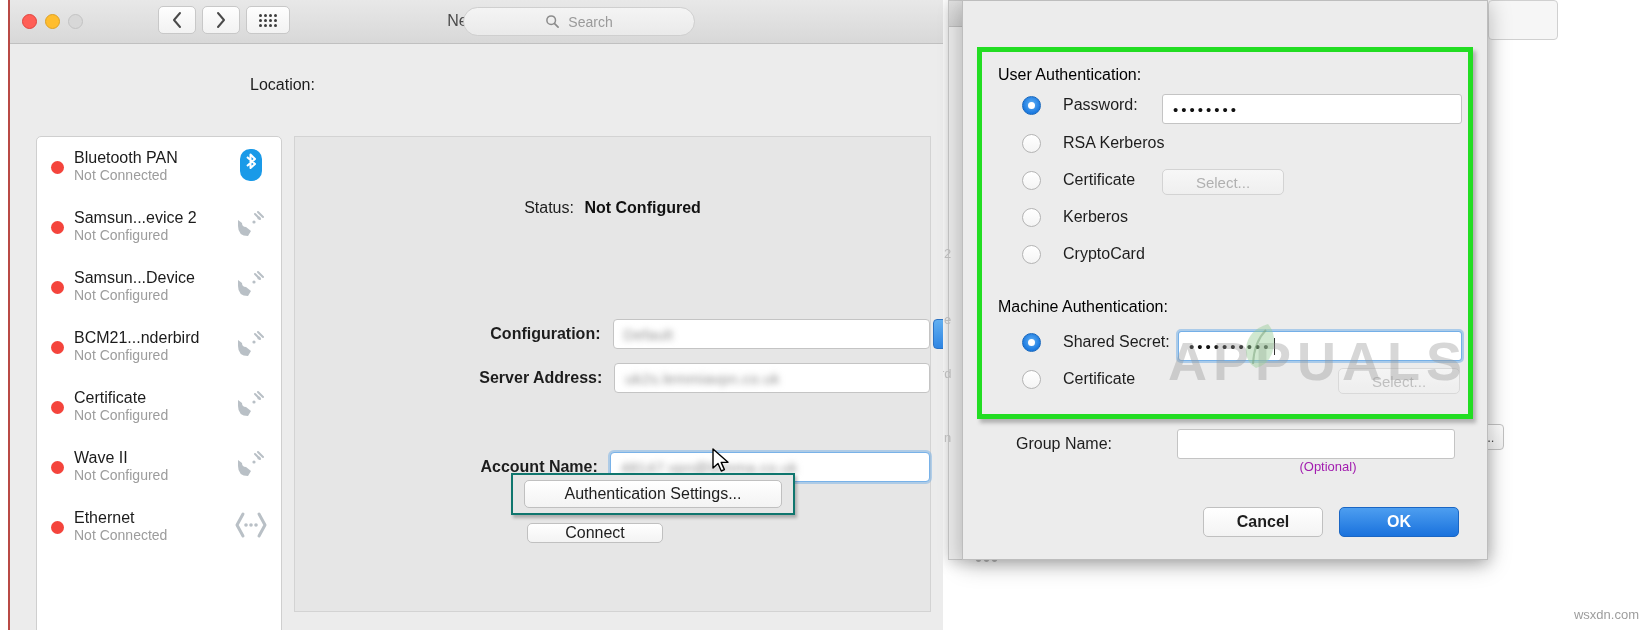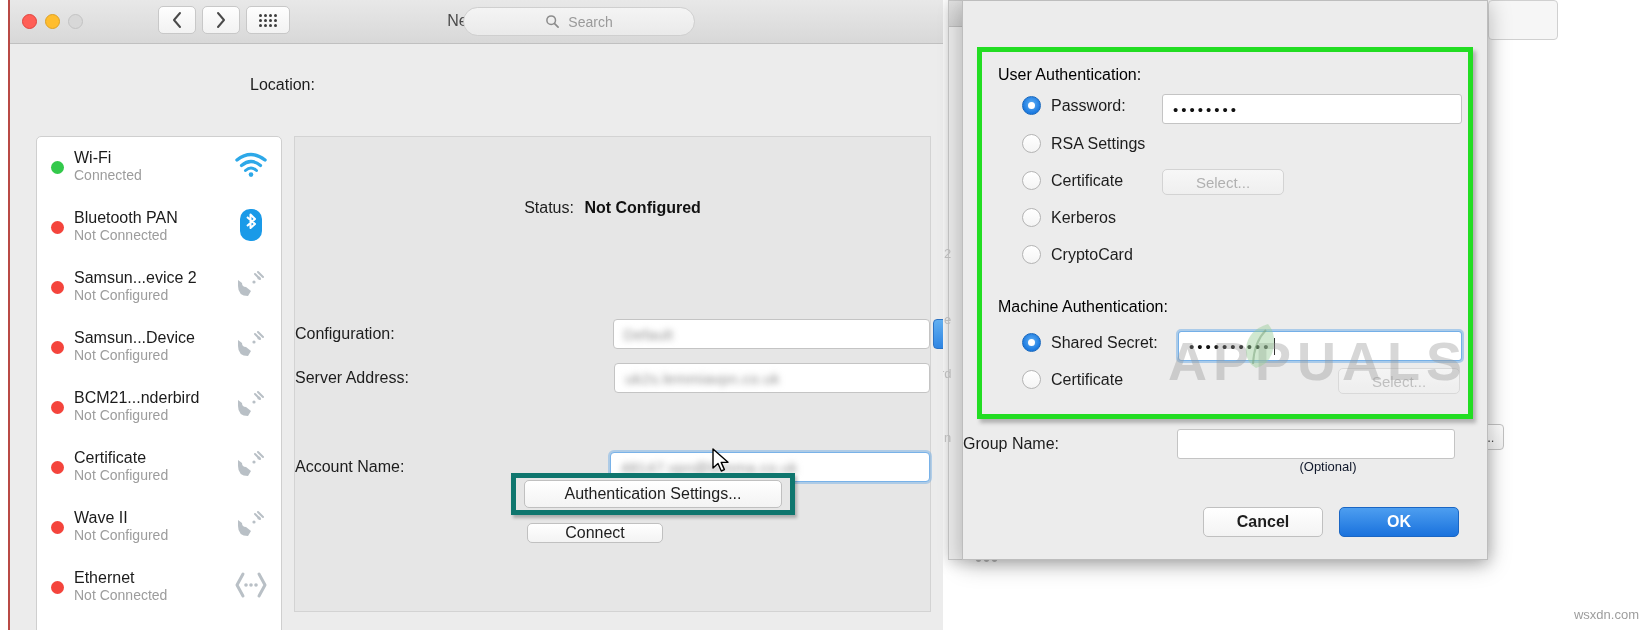--- a/index.html
+++ b/index.html
@@ -154,22 +154,22 @@
   .status-row {
     position: absolute; left: 0; right: 0; top: 62px; text-align: center;
   }
   .status-label { font-size: 16px; color: #1d1d1d; }
   .status-val { font-size: 16px; color: #111; font-weight: bold; margin-left: 6px; }
 
   .field-row {
     position: absolute; display: flex; align-items: center; left: 0; width: 100%;
   }
   .field-label {
-    width: 352px; padding-right: 12px;
-    font-size: 16px; color: #1d1d1d;
+    width: 352px; text-align: right; padding-right: 12px;
+    font-size: 16px; color: #1d1d1d; font-weight: bold;
   }
   .field-input {
     position: relative; height: 30px; background: #ffffff;
     border: 1px solid #c4c4c4; border-radius: 4px;
     display: flex; align-items: center; padding-left: 10px;
   }
   .field-input.focus {
     border: 1px solid #86b9ea; outline: 3px solid rgba(106,170,230,0.45);
     outline-offset: -1px;
   }
@@ -192,21 +192,21 @@
   }
   .btn.disabled { color: #b0b0b0; background: linear-gradient(#f7f7f7,#efefef); border-color: #d3d3d3; }
   .btn.primary {
     background: linear-gradient(#4d9ef0, #1a72dd);
     border: 1px solid #1a66c4; color: #ffffff;
   }
 
   .auth-btn-wrap {
     position: absolute; left: 216px; top: 336px;
     width: 284px; height: 42px;
-    border: 5px solid #0f766e;
+    border: 2px solid #0f766e;
     box-shadow: 2px 3px 3px rgba(0,0,0,0.25);
     background: #e6e6e6;
     display: flex; align-items: center; justify-content: center;
   }
   .auth-btn { width: 258px; height: 28px; }
   .connect-btn {
     position: absolute; left: 232px; top: 386px; width: 136px; height: 20px;
   }
 
   
@@ -224,21 +224,21 @@
   .greenbox {
     position: absolute; left: 14px; top: 46px; width: 496px; height: 372px;
     border: 5px solid #22dd22;
     box-shadow: 3px 4px 4px rgba(0,0,0,0.25);
     background: #ececec;
   }
   .sect-title {
     position: absolute; font-size: 16px; color: #000000;
   }
   .radio-row {
-    position: absolute; display: flex; align-items: center; gap: 10px;
+    position: absolute; display: flex; align-items: flex-start; gap: 22px;
   }
   .radio {
     width: 19px; height: 19px; border-radius: 50%;
     background: linear-gradient(#ffffff,#f4f4f4);
     border: 1px solid #b4b4b4; flex: 0 0 19px;
     display: flex; align-items: center; justify-content: center;
   }
   .radio.on {
     background: radial-gradient(circle at 50% 42%, #63b2f5 0%, #1a79e0 70%);
     border: 1px solid #1767bd;
@@ -256,23 +256,23 @@
   }
   .dots-field.focus {
     border: 1px solid #7fb4e8;
     outline: 3px solid rgba(106,170,230,0.5); outline-offset: -1px;
   }
   .caret {
     display:inline-block; width: 1px; height: 17px; background: #333; margin-left: 2px;
   }
 
   .group-row { position: absolute; left: 0; top: 428px; width: 100%; display: flex; align-items: center; }
-  .group-label { width: 214px; text-align: left; padding-right: 12px; font-size: 16px; color: #1d1d1d; }
+  .group-label { width: 214px; text-align: center; padding-right: 12px; font-size: 16px; color: #1d1d1d; }
   .group-input { width: 278px; height: 30px; background: #fff; border: 1px solid #c4c4c4; border-radius: 3px; }
-  .optional { position: absolute; left: 226px; top: 458px; width: 278px; text-align: center; font-size: 13px; color: #0f172a; }
+  .optional { position: absolute; left: 226px; top: 458px; width: 278px; text-align: center; font-size: 13px; color: #a21caf; }
 
   .dlg-buttons { position: absolute; right: 28px; top: 506px; display: flex; gap: 16px; font-weight: bold; }
   .cancel-btn { width: 120px; height: 30px; }
   .ok-btn { width: 120px; height: 30px; }
 
   
   .watermark {
     position: absolute; left: 1168px; top: 330px;
     font-size: 54px; font-weight: bold; letter-spacing: 6px;
     color: rgba(150,150,150,0.38);
@@ -364,35 +364,20 @@
     </div>
 
     <div class="net-body">
 
       <div class="loc-row">
         <span class="loc-label">Location:</span>
       </div>
 
       <div class="sidebar">
 
-        <div class="iface">
-          <span class="ifdot green"></span>
-          <span class="iftext">
-            <div class="ifname">Wi-Fi</div>
-            <div class="ifstatus">Connected</div>
-          </span>
-          <span class="ificon">
-            <svg width="34" height="26" viewBox="0 0 34 26">
-              <path d="M3 8 Q17 -3 31 8" stroke="#2da8e8" stroke-width="3.4" fill="none" stroke-linecap="round"></path>
-              <path d="M7.5 13.5 Q17 5.5 26.5 13.5" stroke="#2da8e8" stroke-width="3.2" fill="none" stroke-linecap="round"></path>
-              <path d="M11.5 18.5 Q17 13.5 22.5 18.5" stroke="#2da8e8" stroke-width="3" fill="none" stroke-linecap="round"></path>
-              <circle cx="17" cy="22.6" r="2.3" fill="#2da8e8"></circle>
-            </svg>
-          </span>
-        </div>
 
         <div class="iface">
           <span class="ifdot red"></span>
           <span class="iftext">
             <div class="ifname">Bluetooth PAN</div>
             <div class="ifstatus">Not Connected</div>
           </span>
           <span class="ificon">
             <svg width="26" height="34" viewBox="0 0 26 34">
               <rect x="2" y="1" width="22" height="32" rx="10" fill="#1a9ae8"></rect>
@@ -551,21 +536,21 @@
         <div class="radio-row" style="left:40px; top:44px;">
           <span class="radio on"></span>
           <span class="radio-label">Password:</span>
         </div>
         <div class="dots-field" style="left:180px; top:42px; width:300px;">
           <span>••••••••</span>
         </div>
 
         <div class="radio-row" style="left:40px; top:82px;">
           <span class="radio"></span>
-          <span class="radio-label">RSA Settings</span>
+          <span class="radio-label">RSA Kerberos</span>
         </div>
 
         <div class="radio-row" style="left:40px; top:119px;">
           <span class="radio"></span>
           <span class="radio-label">Certificate</span>
         </div>
         <div class="btn disabled" style="position:absolute; left:180px; top:117px; width:122px; height:26px; font-size:15px;">Select...</div>
 
         <div class="radio-row" style="left:40px; top:156px;">
           <span class="radio"></span>

